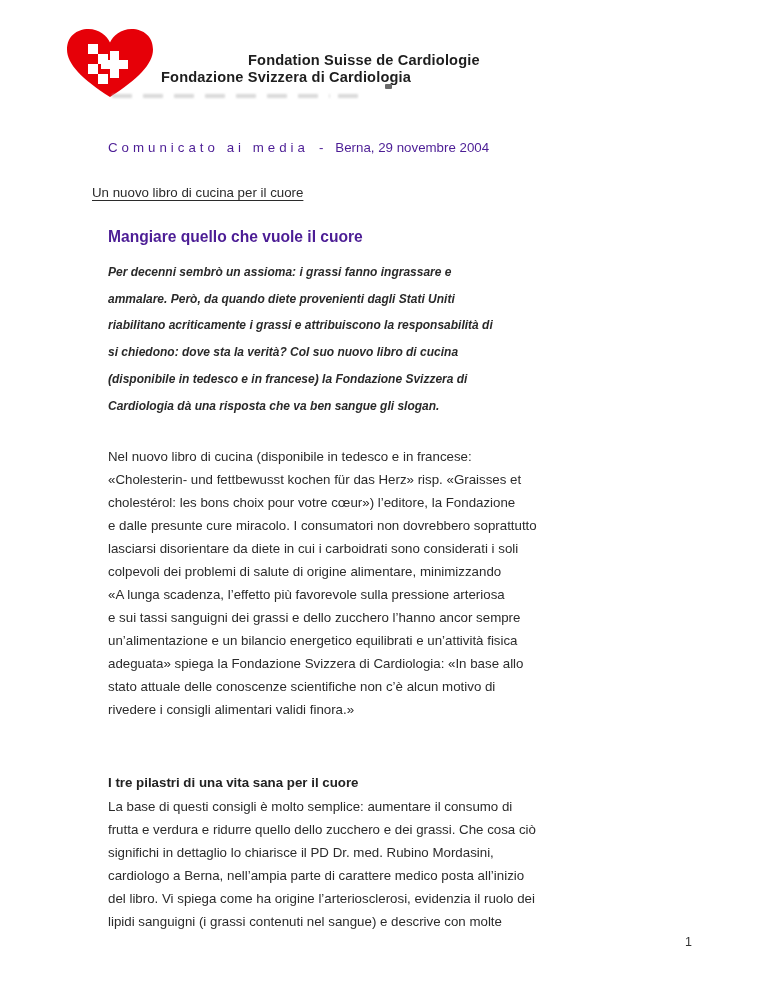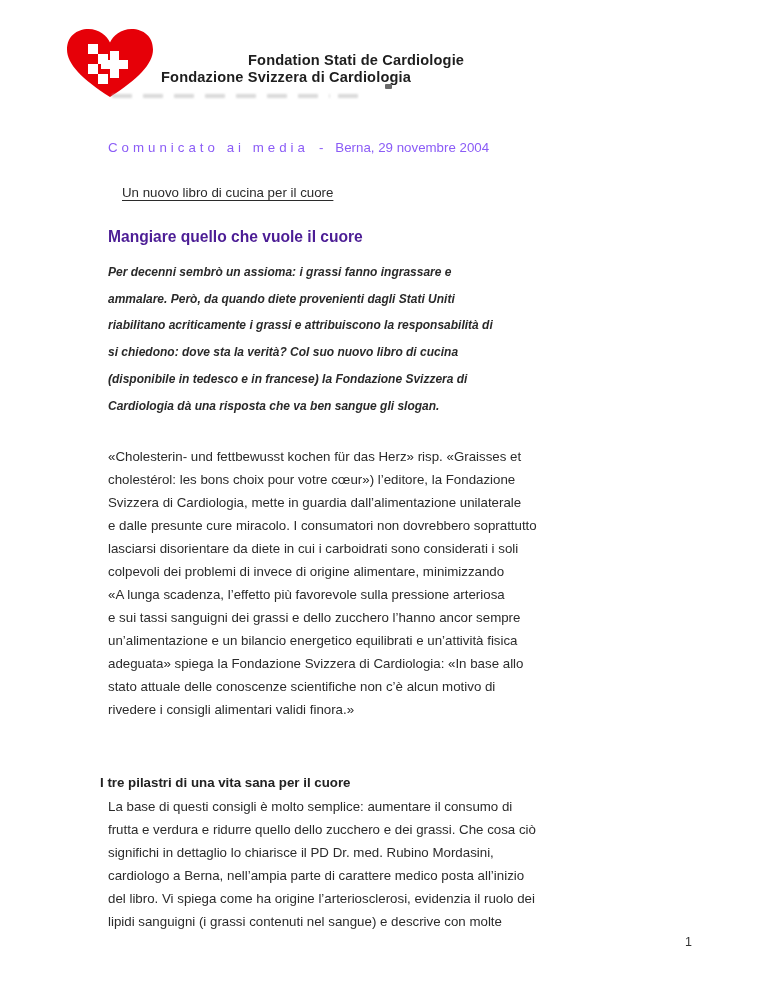--- a/index.html
+++ b/index.html
@@ -14,56 +14,56 @@
   .org-line{
     position:absolute;font-weight:700;font-size:14.6px;color:#1e1e1e;
     letter-spacing:.15px;white-space:nowrap;line-height:16px;
   }
   .ghost{
     position:absolute;height:4px;filter:blur(1.2px);opacity:.55;
     background:repeating-linear-gradient(90deg,#bdbdbd 0 20px,rgba(0,0,0,0) 20px 31px);
   }
   .smudge{position:absolute;width:7px;height:5px;background:#6a6a6a;filter:blur(.6px);border-radius:1px;}
   
-  .dateline{left:108px;top:140px;font-size:13.3px;color:#8b5cf6;white-space:nowrap;}
+  .dateline{left:108px;top:140px;font-size:13.3px;color:#4c1d95;white-space:nowrap;}
   .dateline .spaced{letter-spacing:4px;}
   .dateline .sep{margin-left:10px;margin-right:12px;}
   .subject{
-    left:122px;top:185px;font-size:13.3px;color:#2b2b2b;white-space:nowrap;
+    left:92px;top:185px;font-size:13.3px;color:#2b2b2b;white-space:nowrap;
     text-decoration:underline;text-underline-offset:3px;
   }
   .doc-title{left:108px;top:228px;font-size:15.6px;font-weight:700;color:#4c1d95;white-space:nowrap;}
   .lead-par{left:108px;top:259px;font-size:12px;font-weight:700;font-style:italic;color:#2a2a2a;}
   .lead-par .tline{line-height:26.7px;white-space:nowrap;}
   .body-par{font-size:13.3px;color:#2b2b2b;}
   .body-par .tline{line-height:23px;white-space:nowrap;}
   .par1{left:108px;top:445px;}
   .par2{left:108px;top:795px;}
-  .section-heading{left:100px;top:775px;font-size:13.3px;font-weight:700;color:#222;white-space:nowrap;}
+  .section-heading{left:108px;top:775px;font-size:13.3px;font-weight:700;color:#222;white-space:nowrap;}
   .page-number{left:685px;top:935px;font-size:12.5px;color:#333;}
 </style>
 </head>
 <body>
 
 <div class="page">
 
   <div class="heart">
     <svg width="96" height="74" viewBox="0 0 96 74" aria-hidden="true">
       <path d="M48,71 C20,53 5,38 5,23.5 C5,10.5 14.5,3 26.5,3 C37,3 45,9.5 48,16.5 C51,9.5 59,3 69.5,3 C81.5,3 91,10.5 91,23.5 C91,38 76,53 48,71 Z" fill="#e60008"></path>
       <g fill="#ffffff">
         <rect x="26" y="18" width="10" height="10"></rect>
         <rect x="36" y="28" width="10" height="10"></rect>
         <rect x="26" y="38" width="10" height="10"></rect>
         <rect x="36" y="48" width="10" height="10"></rect>
         <rect x="48" y="25" width="9" height="27"></rect>
         <rect x="39" y="34" width="27" height="9"></rect>
       </g>
     </svg>
   </div>
-  <div class="org-line" style="left:248px;top:52px">Fondation Stati de Cardiologie</div>
+  <div class="org-line" style="left:248px;top:52px">Fondation Suisse de Cardiologie</div>
   <div class="org-line" style="left:161px;top:69px">Fondazione Svizzera di Cardiologia</div>
 
   <div class="ghost" style="left:112px;top:94px;width:218px"></div>
   <div class="ghost" style="left:338px;top:94px;width:28px"></div>
   <div class="smudge" style="left:385px;top:84px"></div>
 
   <div class="abs dateline">
     <span class="spaced">Comunicato ai media</span><span class="sep">-</span><span>Berna, 29 novembre 2004</span>
   </div>
 
@@ -74,26 +74,26 @@
   <div class="abs lead-par">
       <div class="tline">Per decenni sembrò un assioma: i grassi fanno ingrassare e</div>
       <div class="tline">ammalare. Però, da quando diete provenienti dagli Stati Uniti</div>
       <div class="tline">riabilitano acriticamente i grassi e attribuiscono la responsabilità di</div>
       <div class="tline">si chiedono: dove sta la verità? Col suo nuovo libro di cucina</div>
       <div class="tline">(disponibile in tedesco e in francese) la Fondazione Svizzera di</div>
       <div class="tline">Cardiologia dà una risposta che va ben sangue gli slogan.</div>
     </div>
 
   <div class="abs body-par par1">
+      <div class="tline">Nel nuovo libro di cucina (disponibile in tedesco e in francese:</div>
       <div class="tline">«Cholesterin- und fettbewusst kochen für das Herz» risp. «Graisses et</div>
       <div class="tline">cholestérol: les bons choix pour votre cœur») l’editore, la Fondazione</div>
-      <div class="tline">Svizzera di Cardiologia, mette in guardia dall’alimentazione unilaterale</div>
       <div class="tline">e dalle presunte cure miracolo. I consumatori non dovrebbero soprattutto</div>
       <div class="tline">lasciarsi disorientare da diete in cui i carboidrati sono considerati i soli</div>
-      <div class="tline">colpevoli dei problemi di invece di origine alimentare, minimizzando</div>
+      <div class="tline">colpevoli dei problemi di salute di origine alimentare, minimizzando</div>
       <div class="tline">«A lunga scadenza, l’effetto più favorevole sulla pressione arteriosa</div>
       <div class="tline">e sui tassi sanguigni dei grassi e dello zucchero l’hanno ancor sempre</div>
       <div class="tline">un’alimentazione e un bilancio energetico equilibrati e un’attività fisica</div>
       <div class="tline">adeguata» spiega la Fondazione Svizzera di Cardiologia: «In base allo</div>
       <div class="tline">stato attuale delle conoscenze scientifiche non c’è alcun motivo di</div>
       <div class="tline">rivedere i consigli alimentari validi finora.»</div>
     </div>
 
   <div class="abs section-heading">I tre pilastri di una vita sana per il cuore</div>
 

